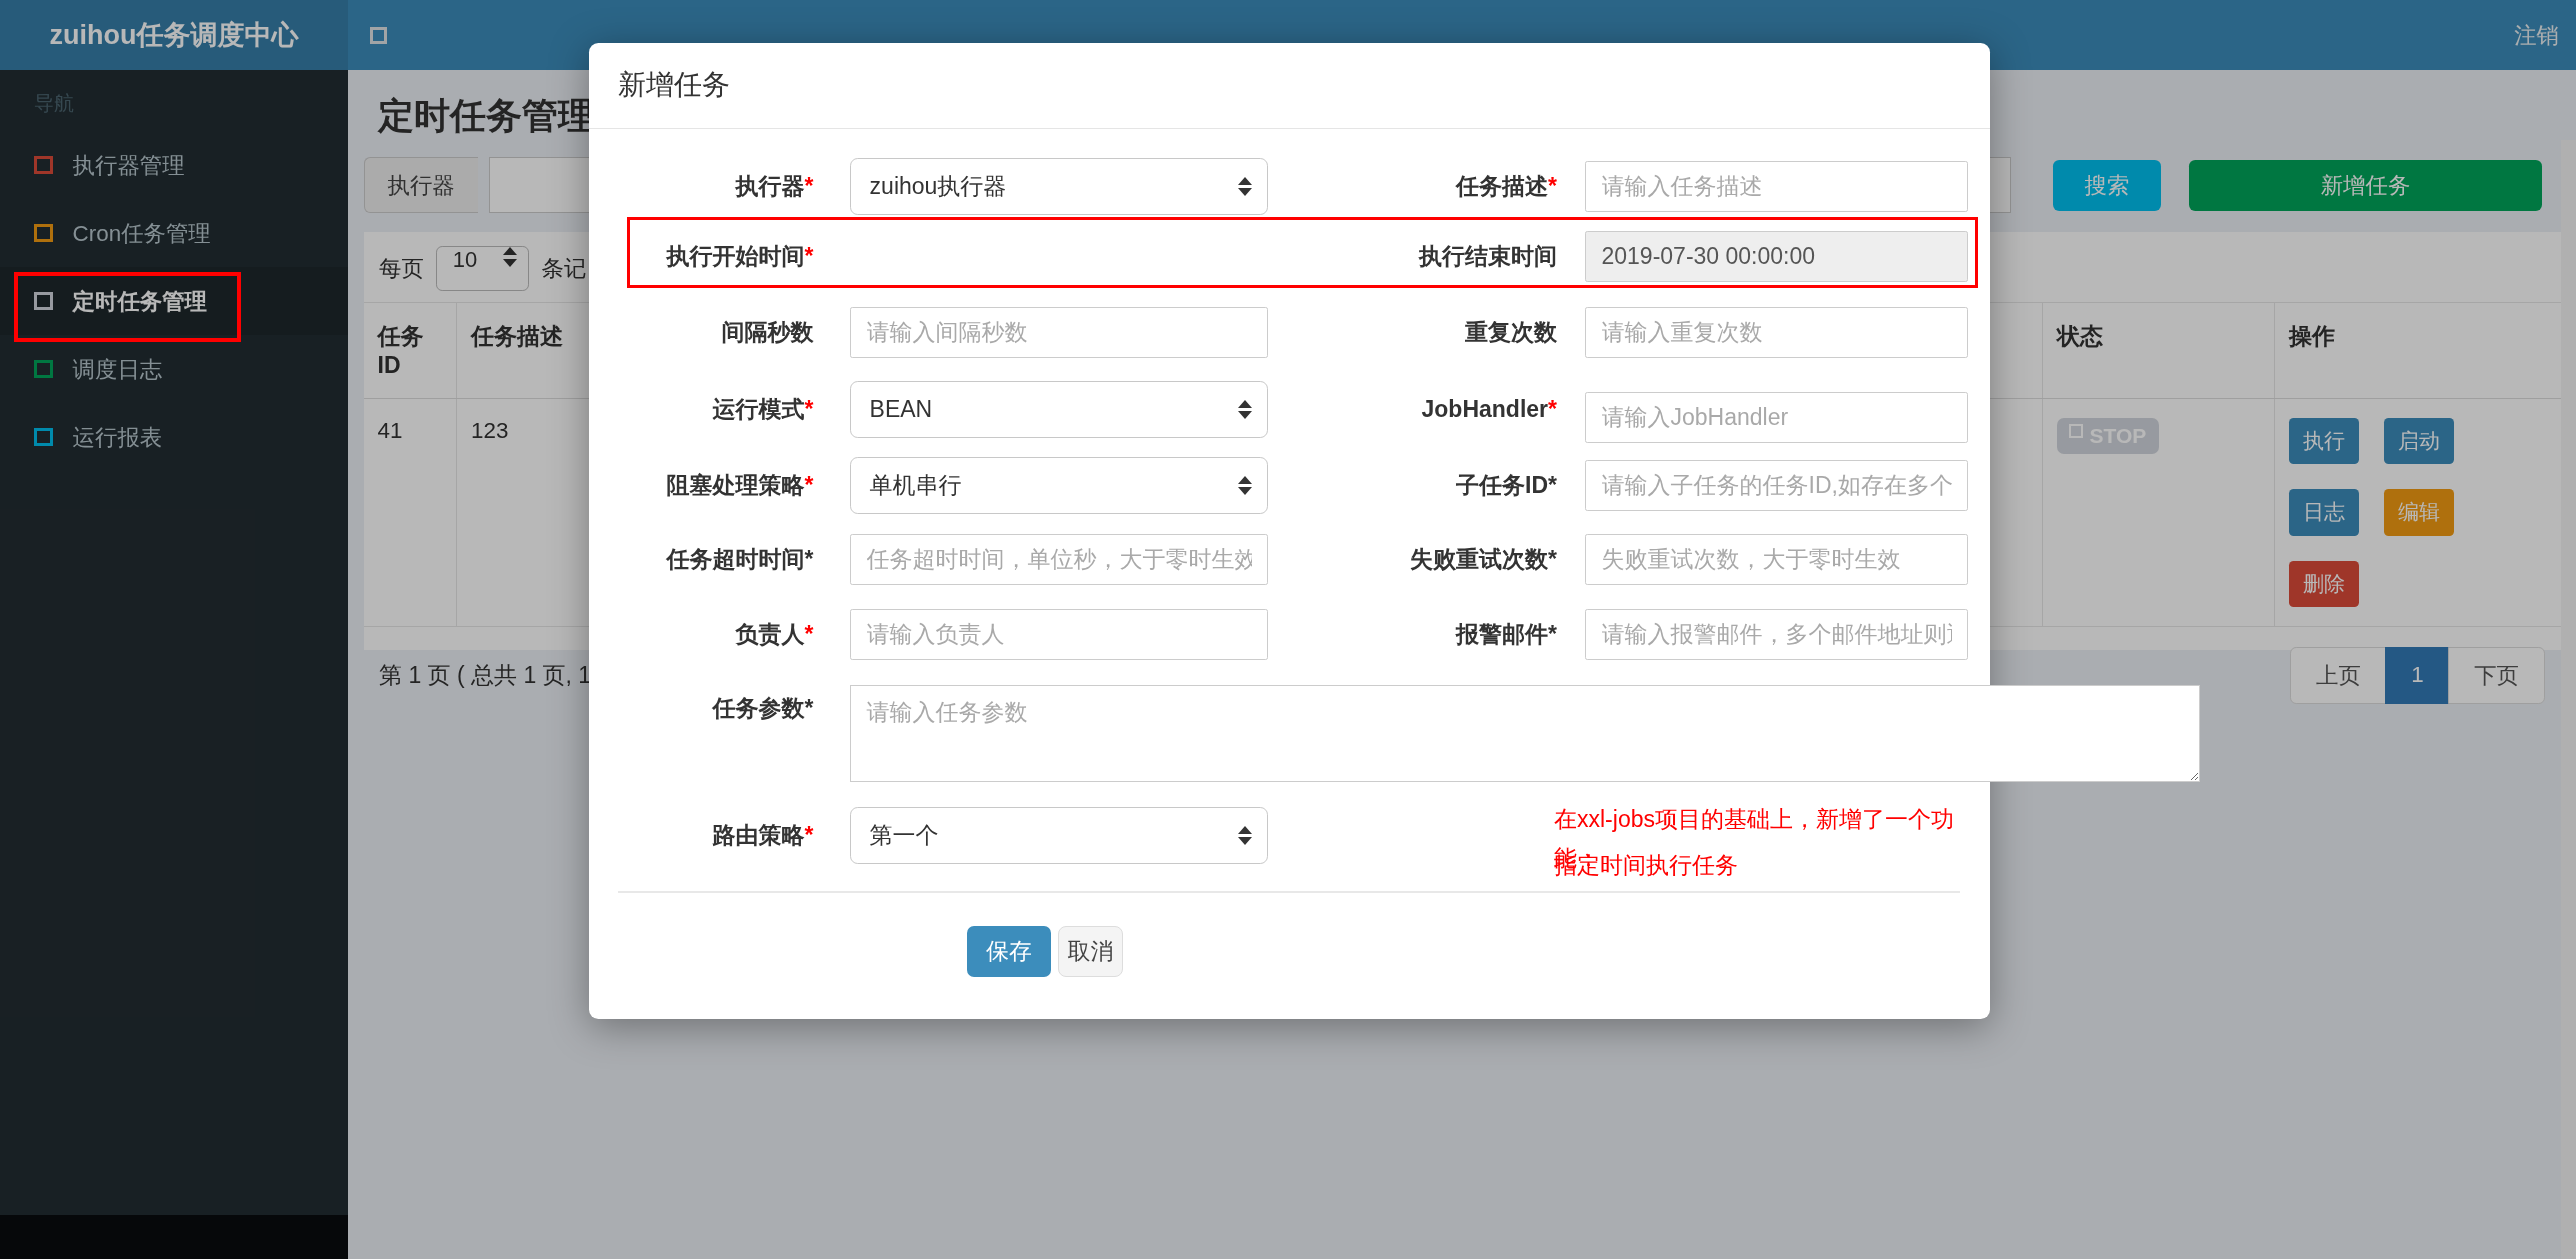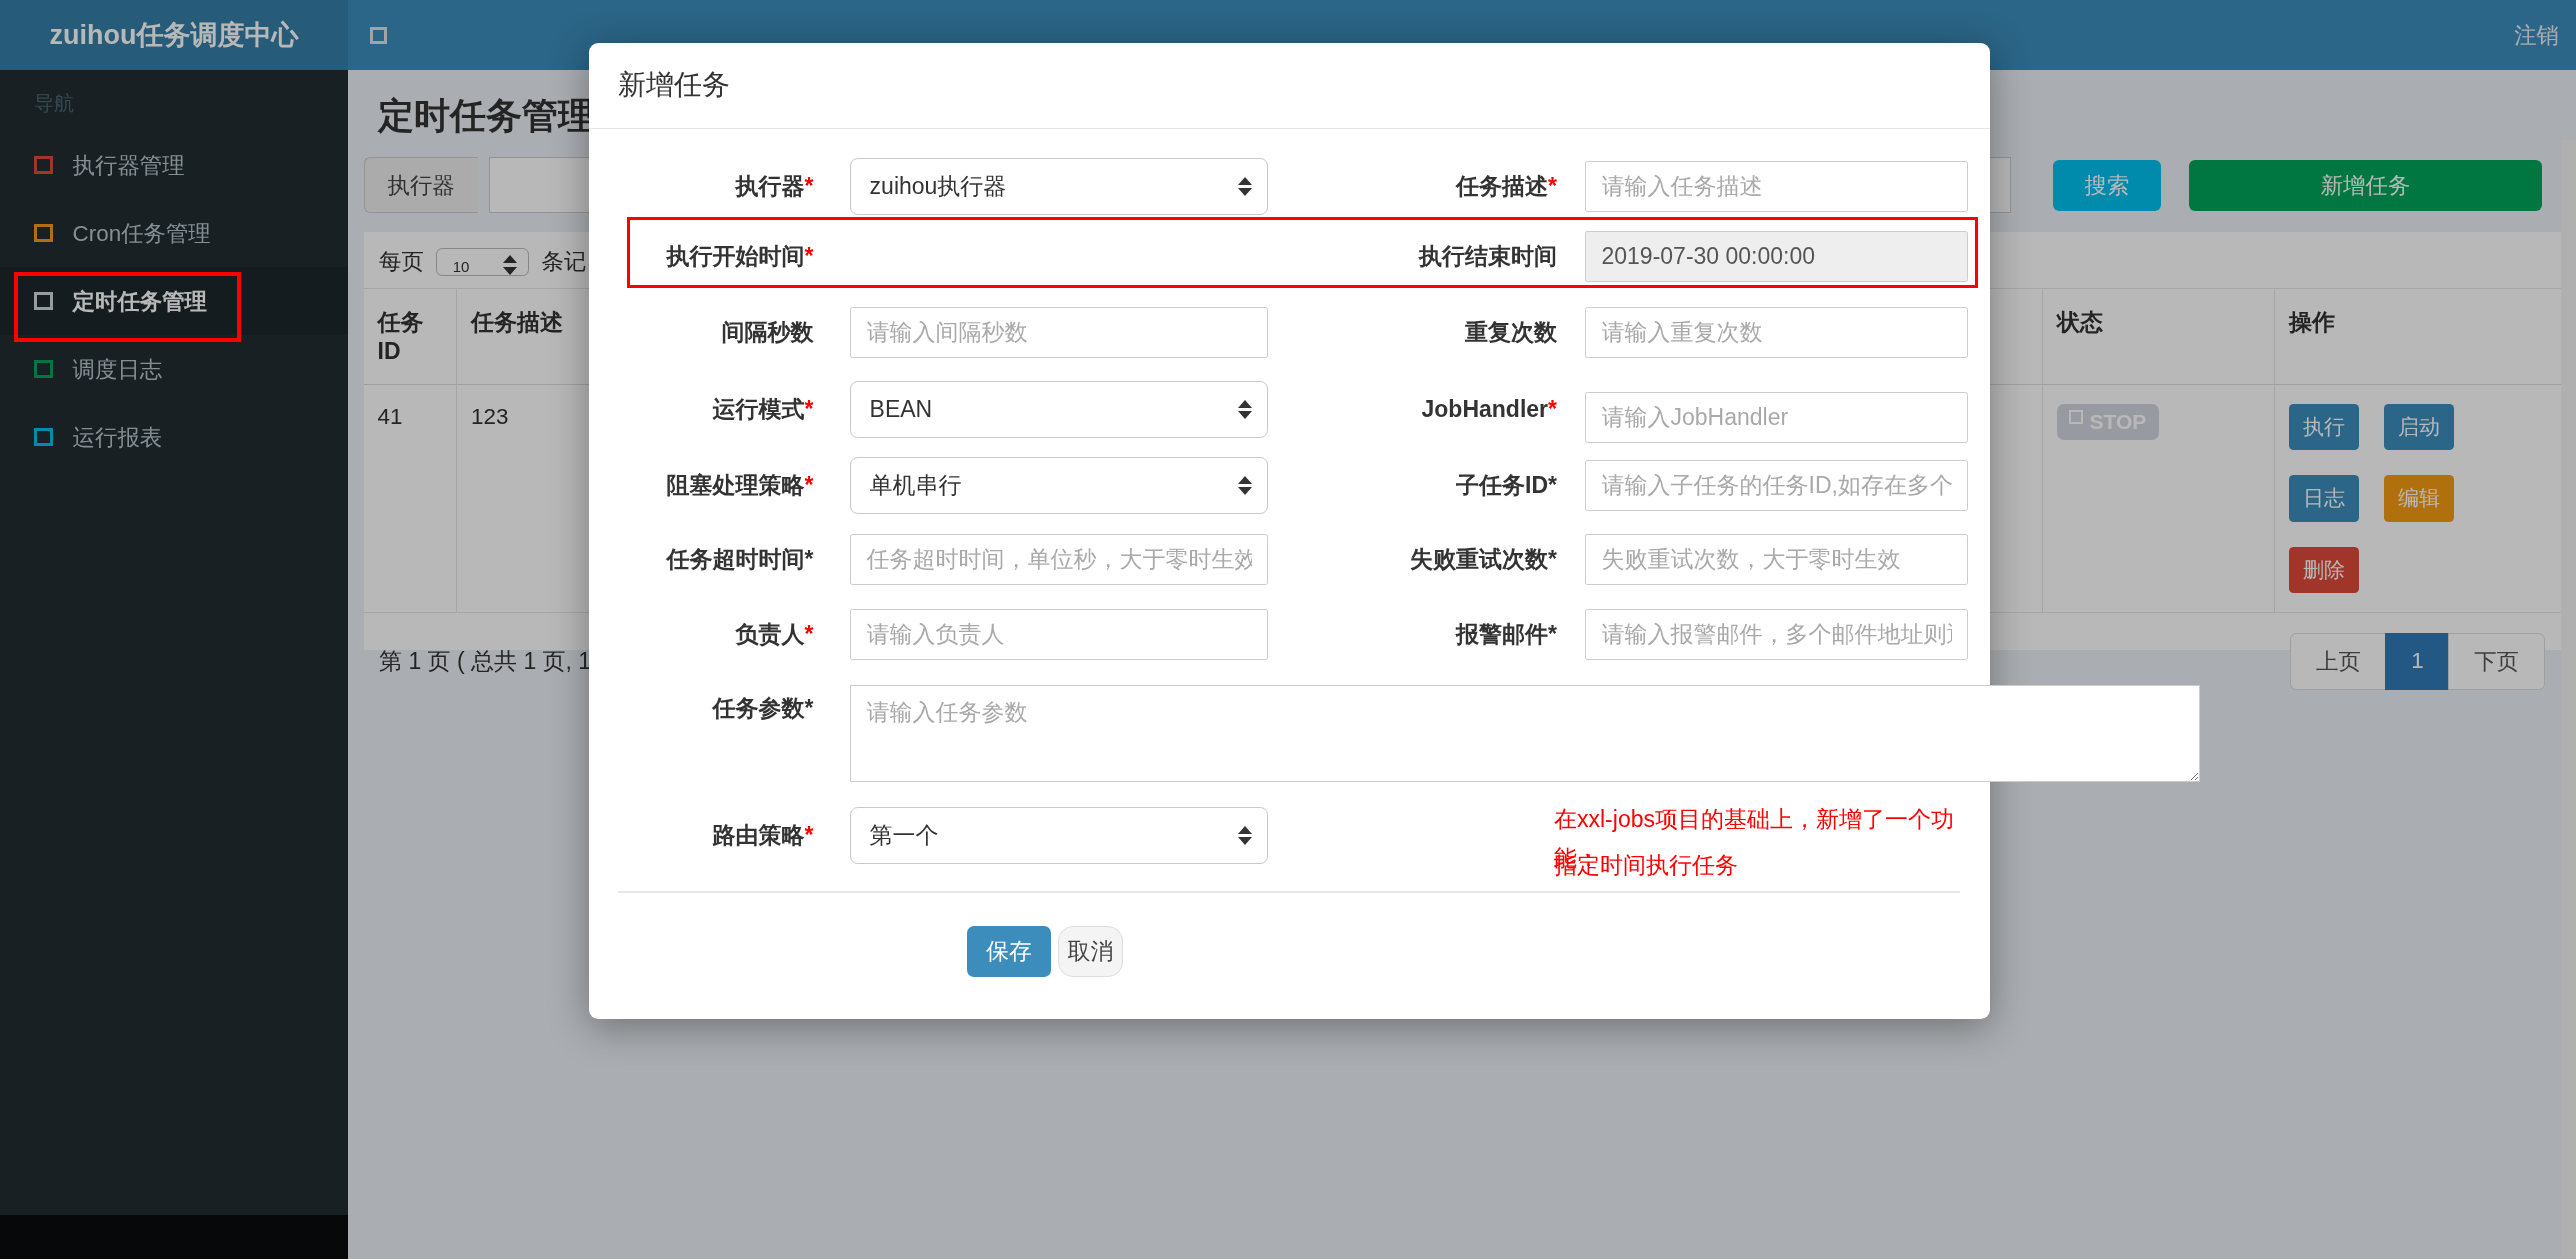--- a/index.html
+++ b/index.html
@@ -38,23 +38,23 @@
     font-size:22.4px; color:#444; }
   .filter-input { position:absolute; left:141px; top:87px; width:1522px; height:56px; background:#fff;
     border:1.5px solid #ccc; font-size:22.4px; padding:0 15.5px; color:#333; }
   .btn-search { position:absolute; left:1705px; top:90px; width:108px; height:51px; background:#00c0ef;
     border:none; border-radius:6.2px; color:#fff; font-size:22.4px; cursor:pointer; }
   .btn-add { position:absolute; left:1841px; top:90px; width:353px; height:51px; background:#00a65a;
     border:none; border-radius:6.2px; color:#fff; font-size:22.4px; cursor:pointer; }
 
   .panel { position:absolute; left:15.5px; top:162px; width:2197px; height:418px; background:#fff; }
   .pagesize { display:flex; align-items:center; gap:12.4px; padding:14px 0 10.8px 15.5px; font-size:22.4px; color:#333; }
-  .mini-select { display:inline-flex; align-items:flex-end; justify-content:space-between;
-    width:93px; height:28px; border:1.5px solid #bbb; border-radius:6.2px; padding:0 10.8px 0 15.5px;
-    font-size:15px; color:#333; background:#fff; cursor:pointer; }
+  .mini-select { display:inline-flex; align-items:flex-start; justify-content:space-between;
+    width:93px; height:45px; border:1.5px solid #bbb; border-radius:6.2px; padding:0 10.8px 0 15.5px;
+    font-size:22px; color:#333; background:#fff; cursor:pointer; }
   .jobs-table { width:2197px; border-collapse:collapse; table-layout:fixed; }
   .jobs-table th, .jobs-table td { border:0.8px solid #e6e6e6; border-left:none; text-align:left;
     padding:18.6px 14px; vertical-align:top; }
   .jobs-table th { font-size:23px; color:#333; border-bottom:1.5px solid #ddd; }
   .jobs-table td { font-size:22.4px; color:#333; height:124px; }
   .jobs-table th:last-child, .jobs-table td:last-child { border-right:none; }
   .badge-stop { display:inline-flex; gap:6.2px; background:#d2d6de; color:#fff;
     font-weight:bold; font-size:21px; padding:6.2px 12.4px; border-radius:7px; }
   .badge-stop .sq2 { width:14px; height:14px; border:2.3px solid #fff; display:inline-block; }
   .op-btns { width:255px; display:flex; flex-wrap:wrap; gap:25px;align-items:flex-end; }
@@ -103,21 +103,21 @@
   .arrows i.up { border-bottom:8.5px solid #333; }
   .arrows i.dn { border-top:8.5px solid #333; }
   .readonly { background:#eeeeee; color:#555; }
   .f-ta { position:absolute; left:261px; top:642px; width:1350px; height:97px; border:1.5px solid #ccc;
     font-size:23px; color:#333; padding:10.8px 15.5px; resize:both; font-family:inherit; }
   .note { position:absolute; left:965px; color:#ff0000; font-size:23px; font-weight:500; line-height:39px; }
   .divider { position:absolute; left:29px; top:848px; width:1342px; height:1.5px; background:#e8e8e8; }
   .btn-save { position:absolute; left:378px; top:883px; width:84px; height:51px; background:#3c8dbc;
     border:none; border-radius:7px; color:#fff; font-size:23px; cursor:pointer; }
   .btn-cancel { position:absolute; left:469px; top:883px; width:65px; height:51px; background:#f4f4f4;
-    border:1.5px solid #ddd; border-radius:15px; color:#444; font-size:23px; cursor:pointer; }
+    border:1.5px solid #ddd; border-radius:8px; color:#444; font-size:23px; cursor:pointer; }
 </style>
 </head>
 <body>
 
 <div class="screen">
 
   <header class="topbar">
     <div class="logo">zuihou任务调度中心</div>
     <div class="toggle"></div>
     <div class="logout">注销</div>

